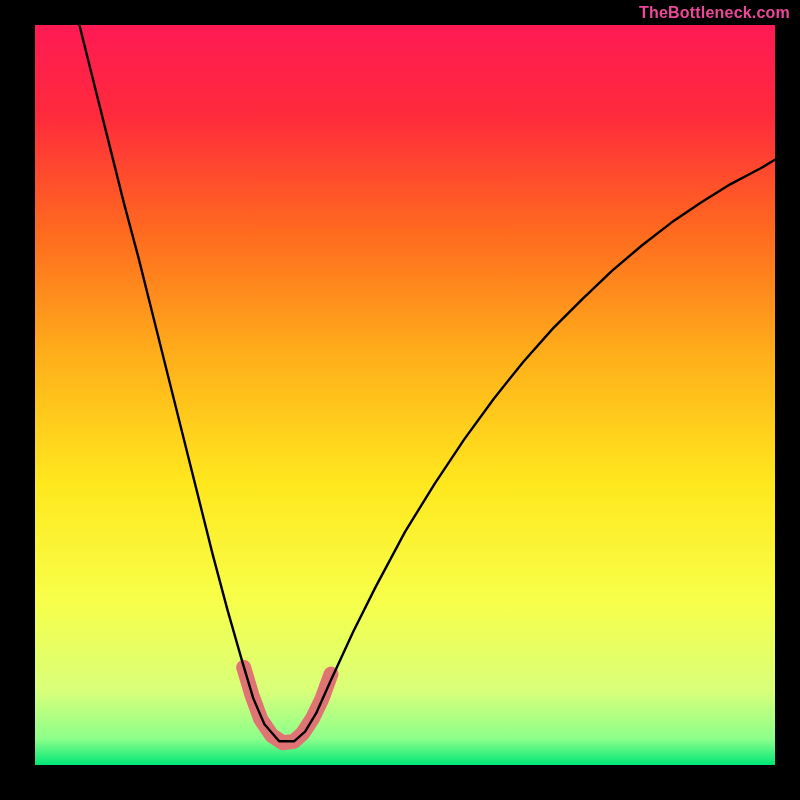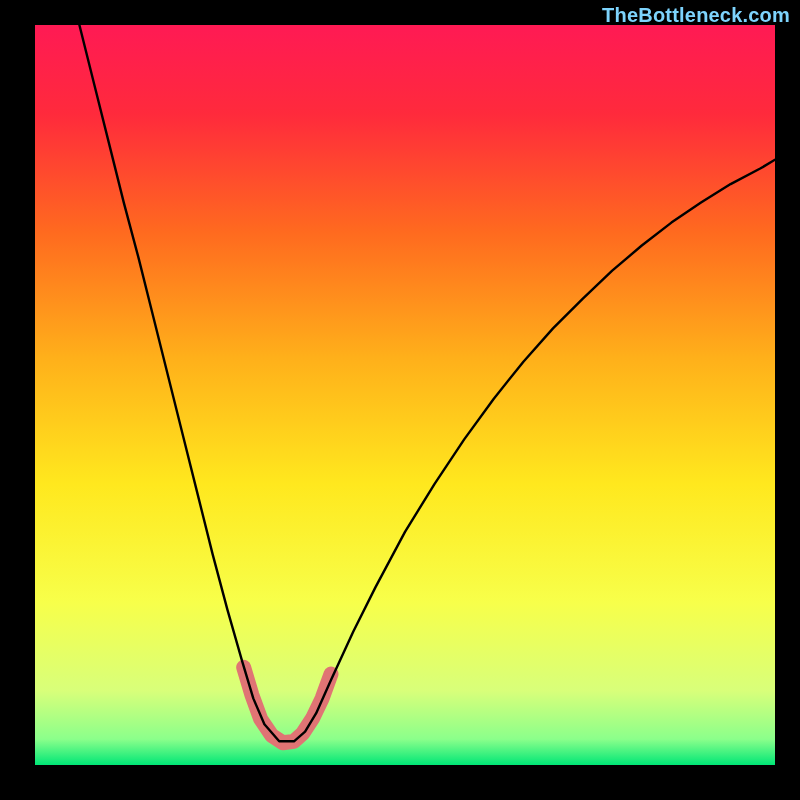--- a/index.html
+++ b/index.html
@@ -16,23 +16,23 @@
     width: 800px;
     height: 800px;
   }
   svg {
     display: block;
   }
   .watermark {
     position: absolute;
     top: 4px;
     right: 10px;
-    font-size: 20px;
+    font-size: 16px;
     font-weight: 600;
-    color: #7dd3fc;
+    color: #ec4899;
     letter-spacing: 0.2px;
     user-select: none;
   }
 </style>
 </head>
 <body>
 
 <div class="canvas-wrap">
 
   <svg id="chart-svg" width="800" height="800" viewBox="0 0 800 800">

